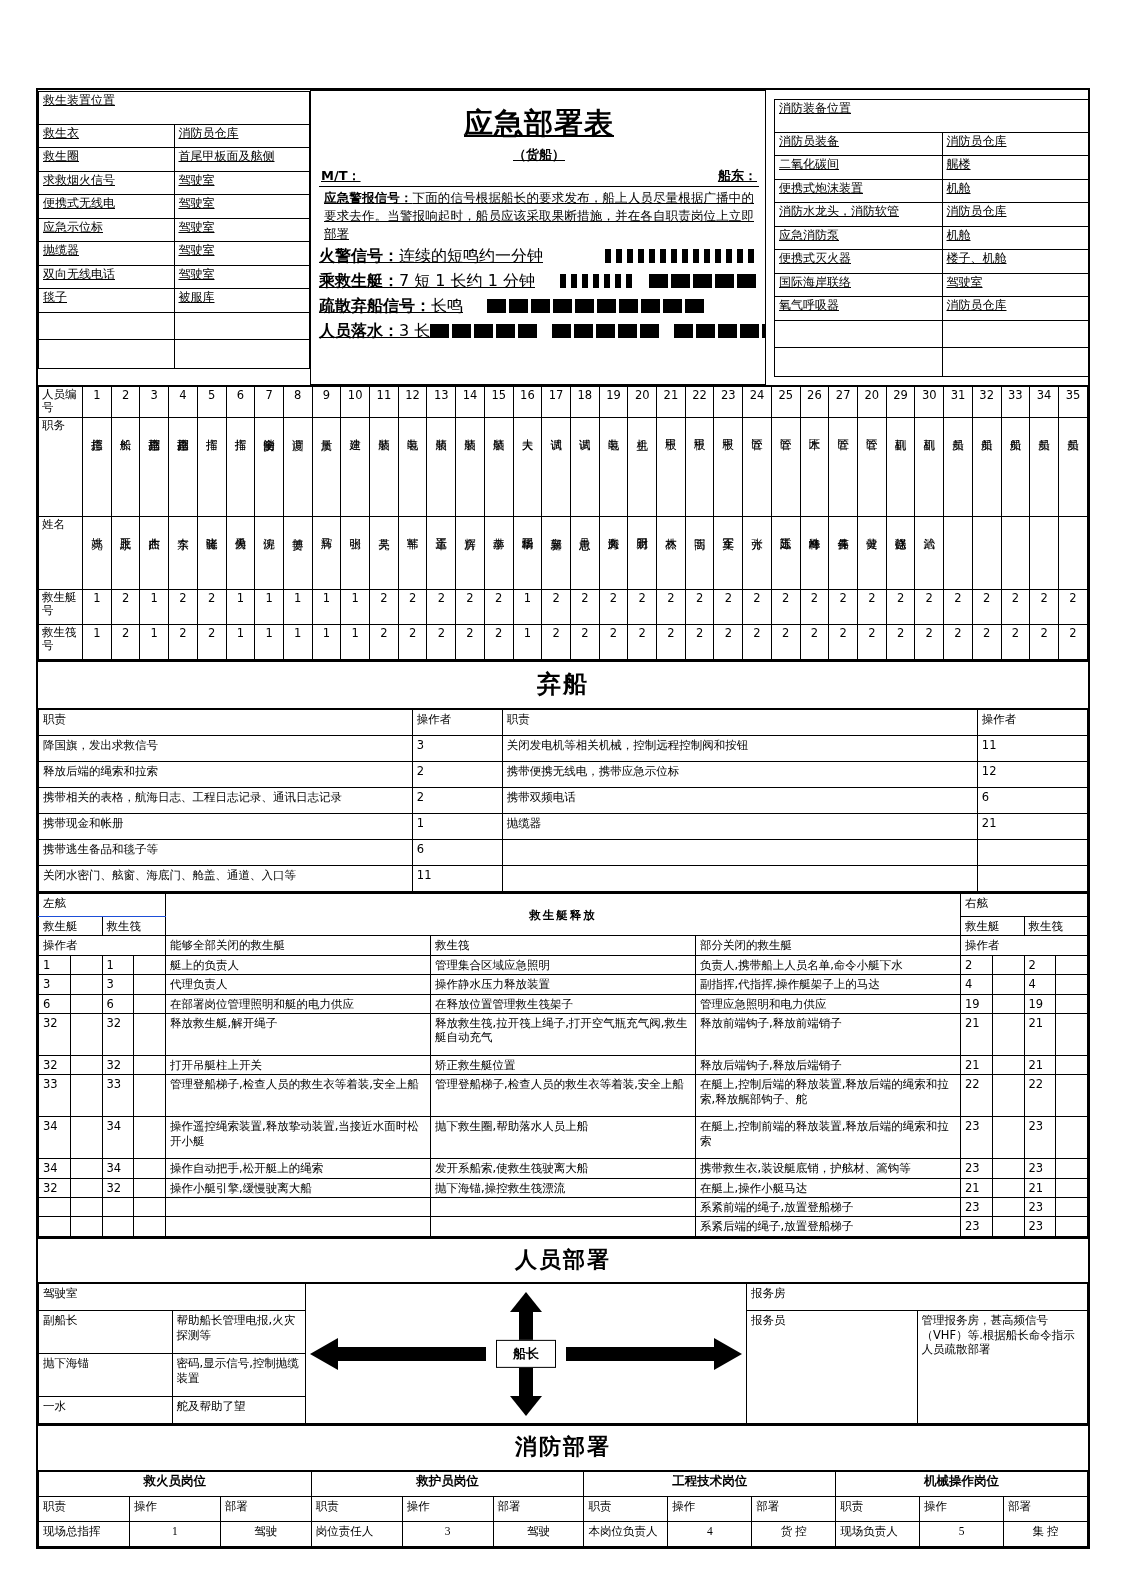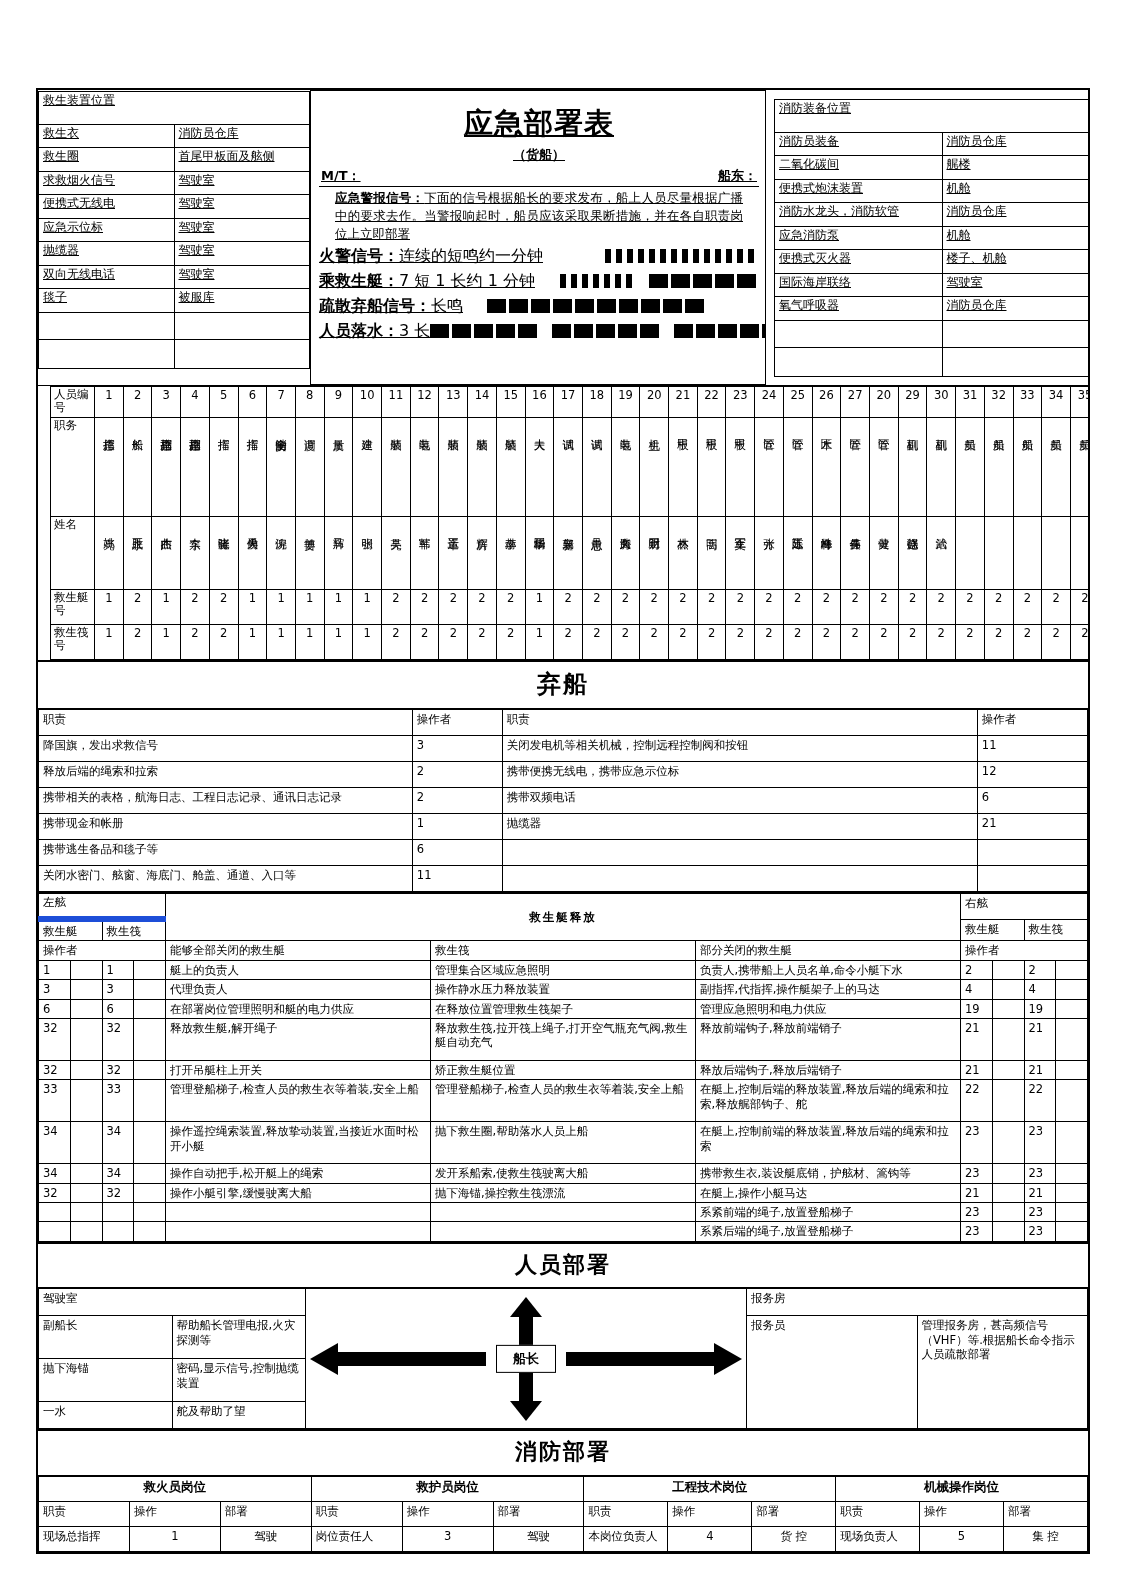--- a/index.html
+++ b/index.html
@@ -34,32 +34,32 @@
   .eq td.hdr{font-size:12px;}
 
   .center{padding:0 6px 0 8px;vertical-align:top;}
   .maintitle{
     font-size:29px;font-weight:bold;text-align:center;
     letter-spacing:1px;margin:14px 0 0 0;
     font-family:"DejaVu Sans","Liberation Sans",sans-serif;
   }
   .subtitle{font-size:13px;font-weight:bold;text-align:center;margin:6px 0 2px;}
   .mtline{display:flex;justify-content:space-between;font-size:13px;font-weight:bold;margin:4px 2px 2px 2px;}
-  .para{font-size:12.5px;line-height:1.45;text-align:justify;margin:0 16px;}
+  .para{font-size:12.5px;line-height:1.45;text-align:justify;margin:0 5px;}
   .para b{font-weight:bold;}
   .sigrow{display:flex;align-items:center;font-size:16px;margin-top:1px;line-height:1.5;}
   .sigrow .lbl{font-weight:bold;white-space:nowrap;}
   .sigrow .txt{white-space:nowrap;}
   .bars{display:flex;align-items:center;margin-left:auto;}
   .bar-s{width:6px;height:14px;background:#000;margin-right:5px;}
   .bar-l{width:19px;height:14px;background:#000;margin-right:3px;}
   .gap{width:12px;}
 
   
-  .crew{width:100%;border-collapse:collapse;margin-left:12px;}
+  .crew{width:100%;border-collapse:collapse;}
   .crew td{font-size:11.5px;text-align:center;padding:1px 0;vertical-align:top;}
   .crew td.rh{width:40px;text-align:left;padding-left:3px;font-size:11.5px;line-height:1.15;}
   .crew td.num{height:28px;vertical-align:top;}
   .crew td.duty{height:96px;}
   .crew td.name{height:70px;}
   .crew td.bno{height:32px;}
   .vtext{
     writing-mode:vertical-rl;text-orientation:upright;
     display:inline-block;line-height:1.05;letter-spacing:0px;
     font-size:11.5px;
@@ -90,21 +90,21 @@
   .ar-h{position:absolute;top:50%;transform:translateY(-50%);height:14px;background:#000;}
   .tri{position:absolute;width:0;height:0;}
   .capbox{
     position:absolute;left:50%;top:50%;transform:translate(-50%,-50%);
     border:1px solid #000;background:#fff;padding:5px 16px;
     font-size:13px;font-weight:bold;z-index:5;
   }
 
   
   .ff{width:100%;border-collapse:collapse;}
-  .ff td{font-size:11.5px;padding:2px 4px;height:20px;}
+  .ff td{font-size:11.5px;padding:2px 4px;height:20px;font-family:Liberation Serif, serif;}
   .ff td.gh{text-align:center;font-weight:bold;font-size:12.5px;}
   .ff td.ct{text-align:center;}
 </style>
 </head>
 <body>
 
 <div id="page">
 
   <table class="outer">
       <tbody>
@@ -571,21 +571,21 @@
       </tbody>
             </table>
     </td>
         </tr>
 
     <tr>
           <td style="padding:0;border-left:2px solid #000;border-right:2px solid #000;border-top:1px solid #000;border-bottom:none;">
       <table class="lb">
               <tbody>
         <tr>
-          <td colspan="4" style="width:118px;border-bottom:6px solid #1d4ed8;font-family:Liberation Mono, monospace;" class="lbhead">左舷</td>
+          <td colspan="4" style="width:118px;border-bottom:1px solid #1d4ed8;" class="lbhead">左舷</td>
           <td colspan="3" rowspan="2" class="lbt" style="vertical-align:middle;">救生艇释放</td>
           <td colspan="4" style="width:118px;">右舷</td>
         </tr>
         <tr>
           <td colspan="2" style="width:58px;">救生艇</td>
           <td colspan="2" style="width:60px;">救生筏</td>
           <td colspan="2" style="width:58px;">救生艇</td>
           <td colspan="2" style="width:60px;">救生筏</td>
         </tr>
         <tr>

